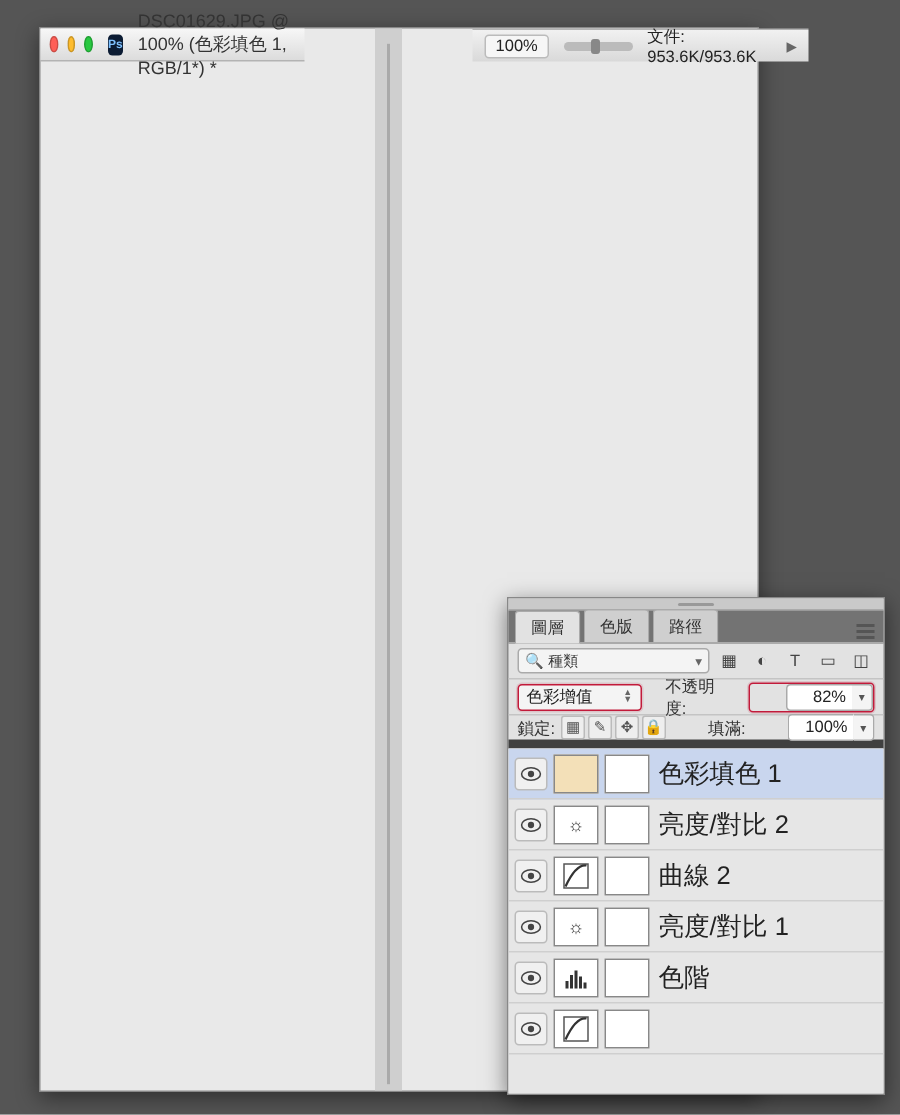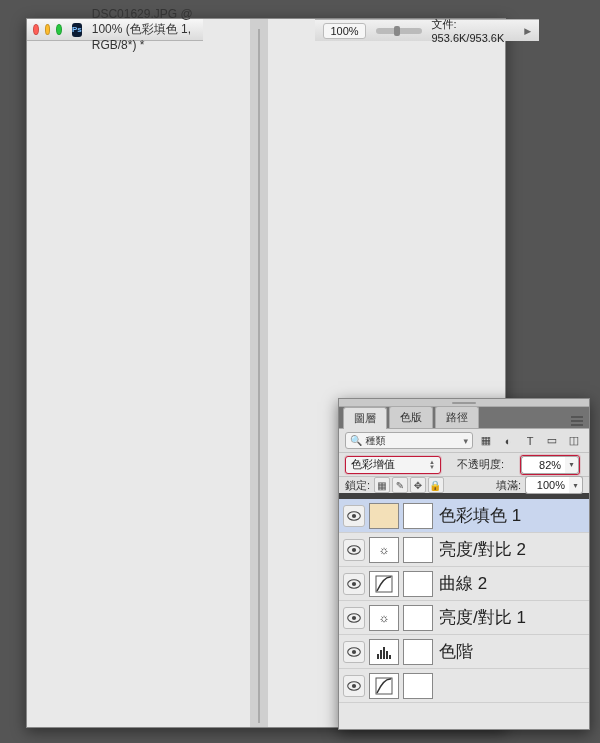--- a/index.html
+++ b/index.html
@@ -131,21 +131,21 @@
   }
   .hi-red{border:1px solid #c21a3a !important; box-shadow:0 0 0 1px rgba(194,26,58,0.15);}
   .select{
     height:18px;background:#f4f4f4;border:1px solid #aaa;border-radius:3px;
     display:flex;align-items:center;padding:0 5px;font-size:11px;
   }
   .select .arrows{margin-left:auto;display:flex;flex-direction:column;font-size:6px;line-height:5px;color:#666;}
   .lbl{color:#333;}
   .numbox{
     width:44px;height:18px;background:#fff;border:1px solid #aaa;border-radius:3px;
-    display:flex;align-items:center;justify-content:flex-end;padding:0 4px;
+    display:flex;align-items:center;justify-content:flex-end;padding:0 4px;margin-left:24px;
   }
   .arrowbtn{
     width:14px;height:18px;background:#f4f4f4;border:1px solid #aaa;border-left:none;border-radius:0 3px 3px 0;
     display:flex;align-items:center;justify-content:center;font-size:8px;color:#555;
   }
   .group{display:flex;}
 
   .lock-row{
     height:22px;display:flex;align-items:center;gap:4px;padding:0 6px;
     border-bottom:6px solid #404040;
@@ -182,21 +182,21 @@
 </style>
 </head>
 <body>
 
 <div class="doc-window">
   <div class="titlebar">
     <div class="dot red"></div>
     <div class="dot yellow"></div>
     <div class="dot green"></div>
     <div class="ps-badge">Ps</div>
-    <div class="titletext">DSC01629.JPG @ 100% (色彩填色 1, RGB/8*) *</div>
+    <div class="titletext">DSC01629.JPG @ 100% (色彩填色 1, RGB/1*) *</div>
   </div>
 
   <div class="canvas">
     <div class="img-area">
       <svg viewBox="0 0 460 660" preserveAspectRatio="xMidYMid slice">
 
         <defs>
           <linearGradient id="sky" x1="0" y1="0" x2="1" y2="1">
             <stop offset="0" stop-color="#2f88a3"></stop>
             <stop offset="0.5" stop-color="#6fb9cc"></stop>

